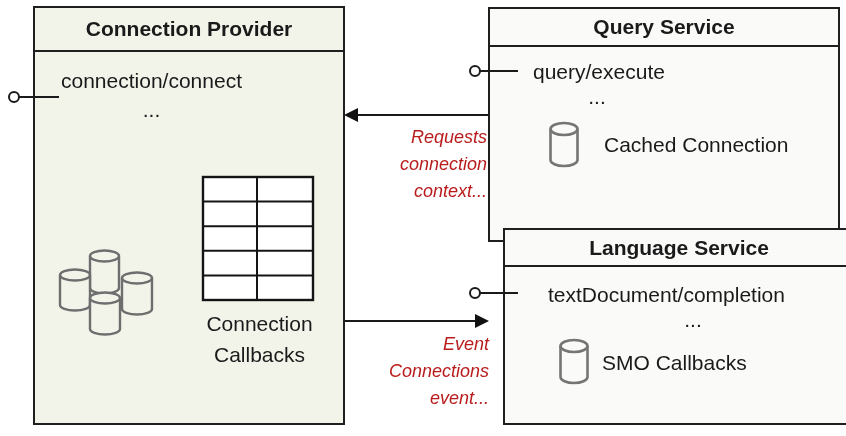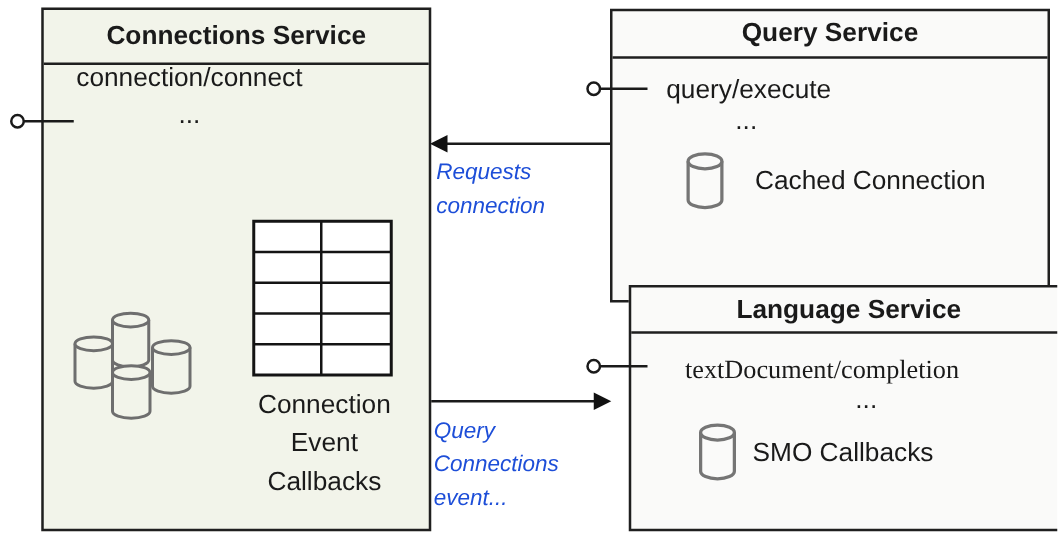--- a/index.html
+++ b/index.html
@@ -51,41 +51,41 @@
     border-top: 7px solid transparent;
     border-bottom: 7px solid transparent;
   }
   .arrowhead.left  { border-right: 14px solid #111111; }
   .arrowhead.right { border-left: 14px solid #111111; }
   .arrow-label {
     position: absolute;
     font-style: italic;
     font-size: 18px;
     line-height: 27px;
-    text-align: left;
-    color: #1d4ed8;
+    text-align: right;
+    color: #b91c1c;
   }
   .icon-row {
     position: absolute;
     display: flex;
     align-items: center;
     gap: 12px;
   }
   .icon-row .lines { font-size: 21px; line-height: 29px; text-align: center; }
   .icon-row .single { font-size: 21px; white-space: nowrap; }
 </style>
 </head>
 <body>
 
 <div class="canvas">
 
   <div class="box conn" style="left:33px; top:6px; width:312px; height:419px;">
-    <div class="box-title" style="height:44px;">Connections Service</div>
+    <div class="box-title" style="height:44px;">Connection Provider</div>
 
-    <div class="abs endpoints" style="left:26px; top:40px;">
+    <div class="abs endpoints" style="left:26px; top:58px;">
       <div>connection/connect</div>
       <div class="center">...</div>
     </div>
 
 
     <svg class="abs" style="left:22px; top:238px;" width="100" height="100" viewBox="0 0 100 100">
       <g fill="#f2f4ea" stroke="#6e6e6e" stroke-width="2.4">
 
         <path d="M33 10 v32 a14.5 5.5 0 0 0 29 0 v-32"></path>
         <ellipse cx="47.5" cy="10" rx="14.5" ry="5.5"></ellipse>
@@ -105,21 +105,20 @@
       <rect x="2" y="2" width="110" height="123" fill="#ffffff" stroke="#141414" stroke-width="2.4"></rect>
       <line x1="56" y1="2" x2="56" y2="125" stroke="#141414" stroke-width="2"></line>
       <line x1="2" y1="26.6" x2="112" y2="26.6" stroke="#141414" stroke-width="2"></line>
       <line x1="2" y1="51.2" x2="112" y2="51.2" stroke="#141414" stroke-width="2"></line>
       <line x1="2" y1="75.8" x2="112" y2="75.8" stroke="#141414" stroke-width="2"></line>
       <line x1="2" y1="100.4" x2="112" y2="100.4" stroke="#141414" stroke-width="2"></line>
     </svg>
 
     <div class="abs mlabel" style="left:142px; top:300px; width:165px;">
       <div>Connection</div>
-      <div>Event</div>
       <div>Callbacks</div>
     </div>
   </div>
 
   <div class="box svc" style="left:488px; top:7px; width:352px; height:235px;">
     <div class="box-title" style="height:38px;">Query Service</div>
 
     <div class="abs txt" style="left:43px; top:49px;">query/execute</div>
     <div class="abs txt center" style="left:43px; top:74px; width:128px;">...</div>
 
@@ -128,21 +127,21 @@
         <path d="M2.5 8 v31 a13.5 6 0 0 0 27 0 v-31" fill="#fafaf9" stroke="#757575" stroke-width="2.6"></path>
         <ellipse cx="16" cy="8" rx="13.5" ry="6" fill="#fafaf9" stroke="#757575" stroke-width="2.6"></ellipse>
       </svg>
       <div class="single">Cached Connection</div>
     </div>
   </div>
 
   <div class="box svc" style="left:503px; top:228px; width:352px; height:197px;">
     <div class="box-title" style="height:37px;">Language Service</div>
 
-    <div class="abs txt" style="left:43px; top:51px;font-family:Liberation Serif, serif;">textDocument/completion</div>
+    <div class="abs txt" style="left:43px; top:51px;">textDocument/completion</div>
     <div class="abs txt center" style="left:43px; top:76px; width:290px;">...</div>
 
     <div class="icon-row" style="left:53px; top:108px;">
       <svg width="32" height="48" viewBox="0 0 32 48">
         <path d="M2.5 8 v31 a13.5 6 0 0 0 27 0 v-31" fill="#fafaf9" stroke="#757575" stroke-width="2.6"></path>
         <ellipse cx="16" cy="8" rx="13.5" ry="6" fill="#fafaf9" stroke="#757575" stroke-width="2.6"></ellipse>
       </svg>
       <div class="lines">
         <div>SMO Callbacks</div>
       </div>
@@ -156,23 +155,24 @@
   <div class="hline" style="left:480px; top:70px; width:38px;"></div>
 
   <div class="lolli-circle" style="left:469px; top:287px;"></div>
   <div class="hline" style="left:480px; top:292px; width:38px;"></div>
 
   <div class="hline" style="left:357px; top:114px; width:131px;"></div>
   <div class="arrowhead left" style="left:344px; top:108px;"></div>
   <div class="arrow-label" style="left:349px; top:124px; width:138px;">
     <div>Requests</div>
     <div>connection</div>
+    <div>context...</div>
   </div>
 
   <div class="hline" style="left:345px; top:320px; width:131px;"></div>
   <div class="arrowhead right" style="left:475px; top:314px;"></div>
   <div class="arrow-label" style="left:347px; top:331px; width:142px;">
-    <div>Query</div>
+    <div>Event</div>
     <div>Connections</div>
     <div>event...</div>
   </div>
 
 </div>
 
 </body></html>

